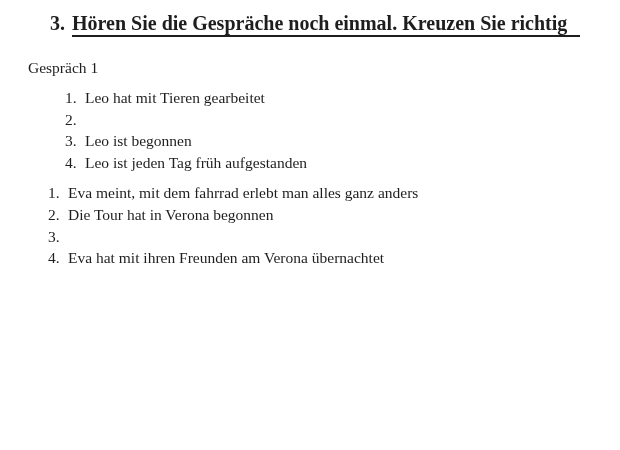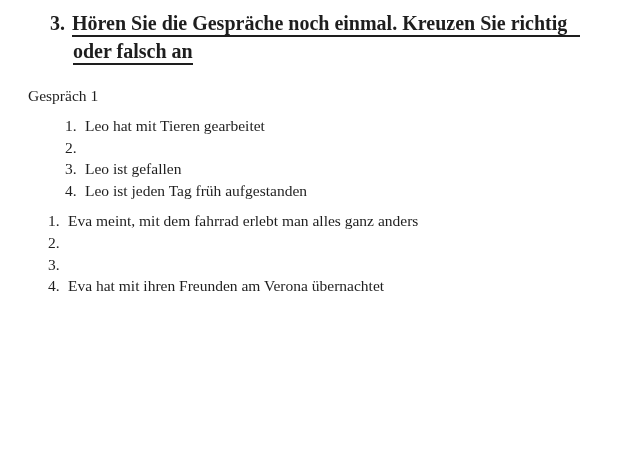--- a/index.html
+++ b/index.html
@@ -44,54 +44,52 @@
   .item-num { width: 14px; flex: none; }
   .item-text { margin-left: 6px; }
 </style>
 </head>
 <body>
 
 <div class="doc">
 
   <div class="title">
     <span class="title-num">3.</span><span class="u u-trail">Hören Sie die Gespräche noch einmal. Kreuzen Sie richtig</span>
-    <div class="title-line2">
-      <span class="u">oder falsch an</span>
-    </div>
   </div>
 
   <div class="section">
     <div class="section-heading">Gespräch 1</div>
     <div class="list list-1">
       <div class="item">
         <span class="item-num">1.</span>
         <span class="item-text">Leo hat mit Tieren gearbeitet</span>
       </div>
       <div class="item">
         <span class="item-num">2.</span>
       </div>
       <div class="item">
         <span class="item-num">3.</span>
-        <span class="item-text">Leo ist gefallen</span>
+        <span class="item-text">Leo ist begonnen</span>
       </div>
       <div class="item">
         <span class="item-num">4.</span>
         <span class="item-text">Leo ist jeden Tag früh aufgestanden</span>
       </div>
     </div>
   </div>
 
   <div class="section">
     <div class="list list-2">
       <div class="item">
         <span class="item-num">1.</span>
         <span class="item-text">Eva meint, mit dem fahrrad erlebt man alles ganz anders</span>
       </div>
       <div class="item">
         <span class="item-num">2.</span>
+        <span class="item-text">Die Tour hat in Verona begonnen</span>
       </div>
       <div class="item">
         <span class="item-num">3.</span>
       </div>
       <div class="item">
         <span class="item-num">4.</span>
         <span class="item-text">Eva hat mit ihren Freunden am Verona übernachtet</span>
       </div>
     </div>
   </div>

